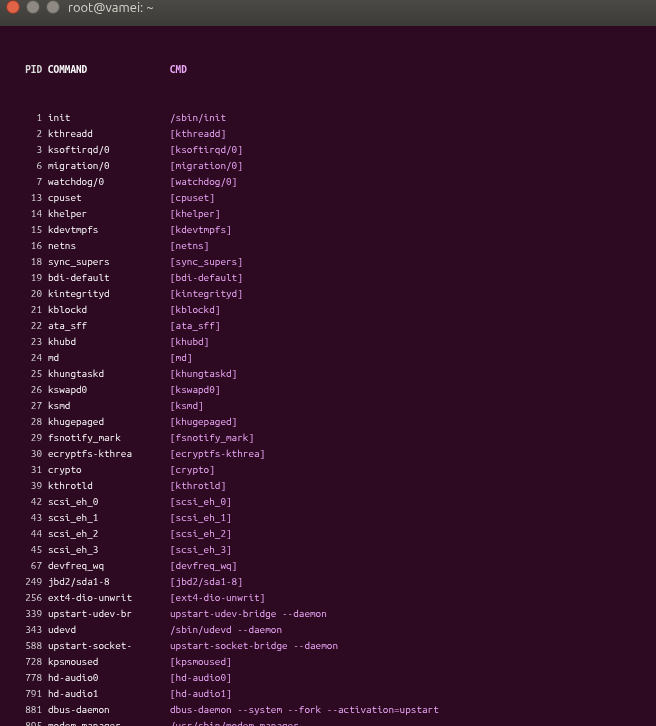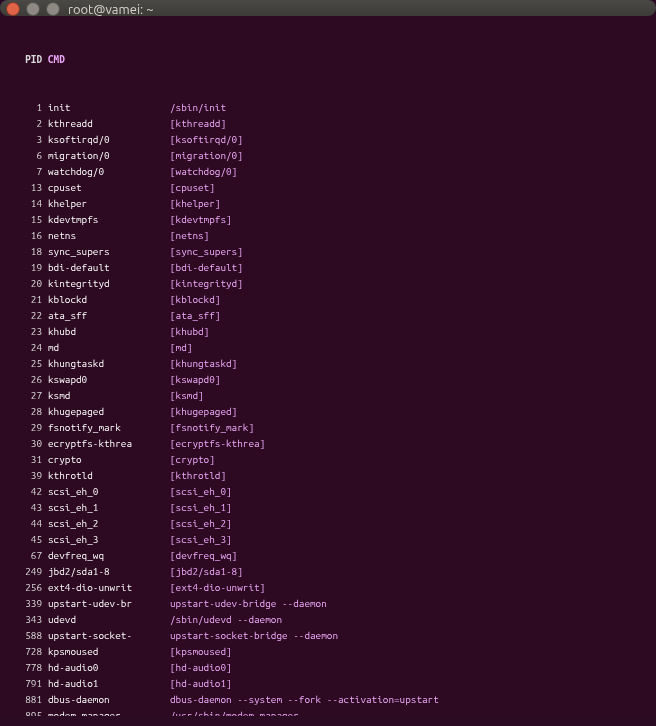--- a/index.html
+++ b/index.html
@@ -2,30 +2,29 @@
 <html><head>
 <meta charset="utf-8">
 <style>
   * { margin: 0; padding: 0; box-sizing: border-box; }
   html, body { width: 656px; height: 726px; overflow: hidden; }
   body {
     font-family: "Ubuntu Mono", "DejaVu Sans Mono", monospace;
     background: #2b0b24;
   }
   .titlebar {
-    height: 16px;
+    height: 26px;
     background: linear-gradient(#4a4945, #3c3b37);
     display: flex;
-    align-items: flex-end;
+    align-items: flex-start;
     padding: 0 6px;
     gap: 8px;
     color: #d9d4cd;
     font-family: Ubuntu, sans-serif;
     font-size: 13px;
-    border-radius: 8px;
   }
   .win-btns { display: flex; gap: 6px; }
   .win-btn {
     width: 14px; height: 14px; border-radius: 50%;
     display: inline-block;
     border: 1px solid rgba(0,0,0,.4);
   }
   .btn-close { background: #e06347; }
   .btn-min, .btn-max { background: #8e8a83; }
   .terminal {
@@ -52,16 +51,17 @@
     <span class="win-btn btn-close"></span>
     <span class="win-btn btn-min"></span>
     <span class="win-btn btn-max"></span>
   </span>
   <span>root@vamei: ~</span>
 </div>
 
 <div class="terminal">
   <div class="row hdr">
     <span class="c-pid">PID</span>
+    <span class="c-comm">COMMAND</span>
     <span class="c-cmd">CMD</span>
   </div>
   <div id="rows"><div class="row"><span class="c-pid">1</span><span class="c-comm">init</span><span class="c-cmd">/sbin/init</span></div><div class="row"><span class="c-pid">2</span><span class="c-comm">kthreadd</span><span class="c-cmd">[kthreadd]</span></div><div class="row"><span class="c-pid">3</span><span class="c-comm">ksoftirqd/0</span><span class="c-cmd">[ksoftirqd/0]</span></div><div class="row"><span class="c-pid">6</span><span class="c-comm">migration/0</span><span class="c-cmd">[migration/0]</span></div><div class="row"><span class="c-pid">7</span><span class="c-comm">watchdog/0</span><span class="c-cmd">[watchdog/0]</span></div><div class="row"><span class="c-pid">13</span><span class="c-comm">cpuset</span><span class="c-cmd">[cpuset]</span></div><div class="row"><span class="c-pid">14</span><span class="c-comm">khelper</span><span class="c-cmd">[khelper]</span></div><div class="row"><span class="c-pid">15</span><span class="c-comm">kdevtmpfs</span><span class="c-cmd">[kdevtmpfs]</span></div><div class="row"><span class="c-pid">16</span><span class="c-comm">netns</span><span class="c-cmd">[netns]</span></div><div class="row"><span class="c-pid">18</span><span class="c-comm">sync_supers</span><span class="c-cmd">[sync_supers]</span></div><div class="row"><span class="c-pid">19</span><span class="c-comm">bdi-default</span><span class="c-cmd">[bdi-default]</span></div><div class="row"><span class="c-pid">20</span><span class="c-comm">kintegrityd</span><span class="c-cmd">[kintegrityd]</span></div><div class="row"><span class="c-pid">21</span><span class="c-comm">kblockd</span><span class="c-cmd">[kblockd]</span></div><div class="row"><span class="c-pid">22</span><span class="c-comm">ata_sff</span><span class="c-cmd">[ata_sff]</span></div><div class="row"><span class="c-pid">23</span><span class="c-comm">khubd</span><span class="c-cmd">[khubd]</span></div><div class="row"><span class="c-pid">24</span><span class="c-comm">md</span><span class="c-cmd">[md]</span></div><div class="row"><span class="c-pid">25</span><span class="c-comm">khungtaskd</span><span class="c-cmd">[khungtaskd]</span></div><div class="row"><span class="c-pid">26</span><span class="c-comm">kswapd0</span><span class="c-cmd">[kswapd0]</span></div><div class="row"><span class="c-pid">27</span><span class="c-comm">ksmd</span><span class="c-cmd">[ksmd]</span></div><div class="row"><span class="c-pid">28</span><span class="c-comm">khugepaged</span><span class="c-cmd">[khugepaged]</span></div><div class="row"><span class="c-pid">29</span><span class="c-comm">fsnotify_mark</span><span class="c-cmd">[fsnotify_mark]</span></div><div class="row"><span class="c-pid">30</span><span class="c-comm">ecryptfs-kthrea</span><span class="c-cmd">[ecryptfs-kthrea]</span></div><div class="row"><span class="c-pid">31</span><span class="c-comm">crypto</span><span class="c-cmd">[crypto]</span></div><div class="row"><span class="c-pid">39</span><span class="c-comm">kthrotld</span><span class="c-cmd">[kthrotld]</span></div><div class="row"><span class="c-pid">42</span><span class="c-comm">scsi_eh_0</span><span class="c-cmd">[scsi_eh_0]</span></div><div class="row"><span class="c-pid">43</span><span class="c-comm">scsi_eh_1</span><span class="c-cmd">[scsi_eh_1]</span></div><div class="row"><span class="c-pid">44</span><span class="c-comm">scsi_eh_2</span><span class="c-cmd">[scsi_eh_2]</span></div><div class="row"><span class="c-pid">45</span><span class="c-comm">scsi_eh_3</span><span class="c-cmd">[scsi_eh_3]</span></div><div class="row"><span class="c-pid">67</span><span class="c-comm">devfreq_wq</span><span class="c-cmd">[devfreq_wq]</span></div><div class="row"><span class="c-pid">249</span><span class="c-comm">jbd2/sda1-8</span><span class="c-cmd">[jbd2/sda1-8]</span></div><div class="row"><span class="c-pid">256</span><span class="c-comm">ext4-dio-unwrit</span><span class="c-cmd">[ext4-dio-unwrit]</span></div><div class="row"><span class="c-pid">339</span><span class="c-comm">upstart-udev-br</span><span class="c-cmd">upstart-udev-bridge --daemon</span></div><div class="row"><span class="c-pid">343</span><span class="c-comm">udevd</span><span class="c-cmd">/sbin/udevd --daemon</span></div><div class="row"><span class="c-pid">588</span><span class="c-comm">upstart-socket-</span><span class="c-cmd">upstart-socket-bridge --daemon</span></div><div class="row"><span class="c-pid">728</span><span class="c-comm">kpsmoused</span><span class="c-cmd">[kpsmoused]</span></div><div class="row"><span class="c-pid">778</span><span class="c-comm">hd-audio0</span><span class="c-cmd">[hd-audio0]</span></div><div class="row"><span class="c-pid">791</span><span class="c-comm">hd-audio1</span><span class="c-cmd">[hd-audio1]</span></div><div class="row"><span class="c-pid">881</span><span class="c-comm">dbus-daemon</span><span class="c-cmd">dbus-daemon --system --fork --activation=upstart</span></div><div class="row"><span class="c-pid">895</span><span class="c-comm">modem-manager</span><span class="c-cmd">/usr/sbin/modem-manager</span></div></div>
 </div>
 
 </body></html>

